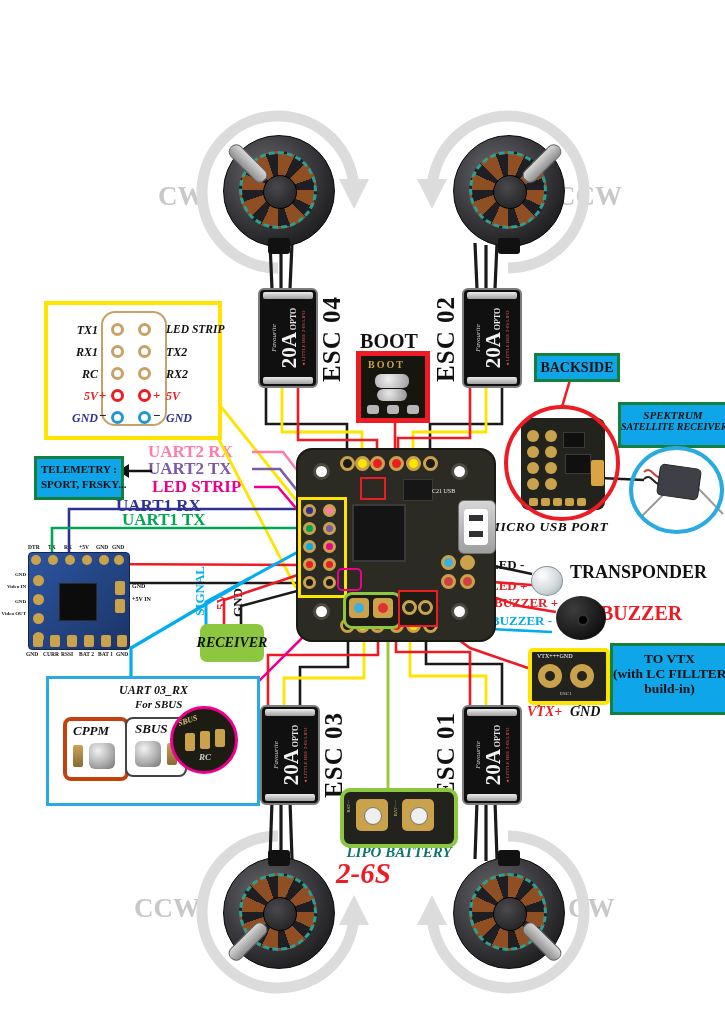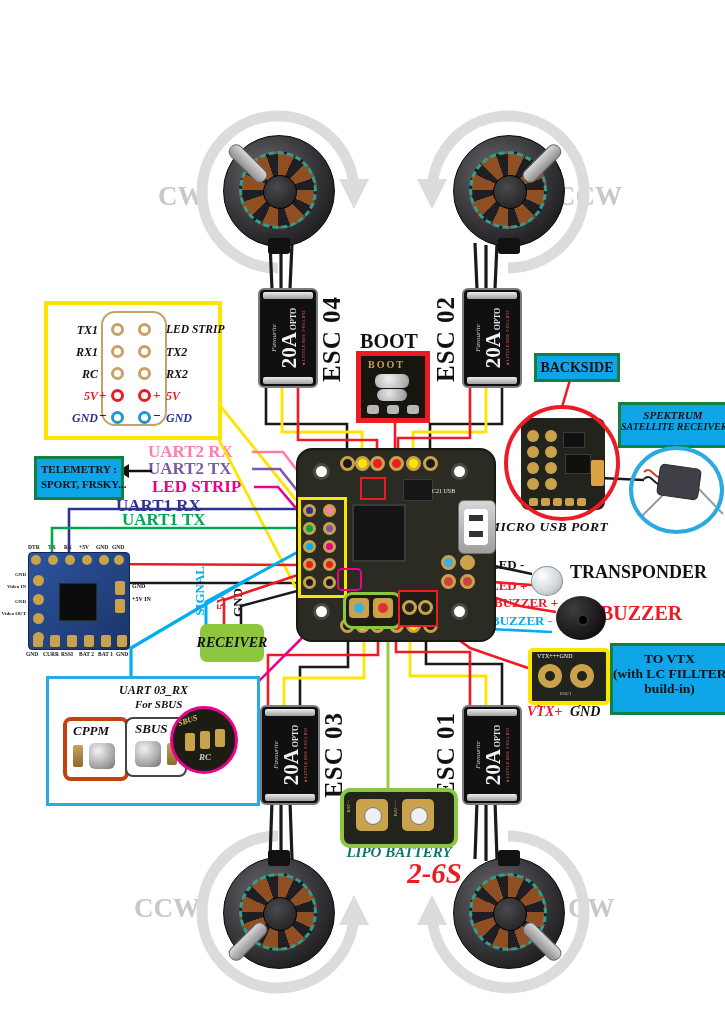--- a/index.html
+++ b/index.html
@@ -432,15 +432,15 @@
   <div class="a" style="left:12px;top:7px;width:32px;height:32px;background:#c9a24b;border-radius:5px">
         <div class="a" style="left:8px;top:8px;width:16px;height:16px;border-radius:50%;background:#efefef;border:1px solid #777"></div>
       </div>
   <div class="a" style="left:58px;top:7px;width:32px;height:32px;background:#c9a24b;border-radius:5px">
         <div class="a" style="left:8px;top:8px;width:16px;height:16px;border-radius:50%;background:#efefef;border:1px solid #777"></div>
       </div>
   <div class="lbl vert" style="left:3px;top:8px;font-size:4.5px;color:#d9c27a;font-weight:400">BAT---</div>
   <div class="lbl vert" style="left:50px;top:8px;font-size:4.5px;color:#d9c27a;font-weight:400">BAT+++</div>
 </div>
 <div class="lbl it" style="left:336px;top:844px;width:126px;text-align:center;font-size:15px;color:#0f766e">LIPO BATTERY</div>
-<div class="lbl it" style="left:336px;top:858px;width:126px;text-align:right;font-size:29px;color:#ed1c24">2-6S</div>
+<div class="lbl it" style="left:336px;top:858px;width:126px;text-align:left;font-size:29px;color:#ed1c24">2-6S</div>
 
 </div>
 
 </body></html>

